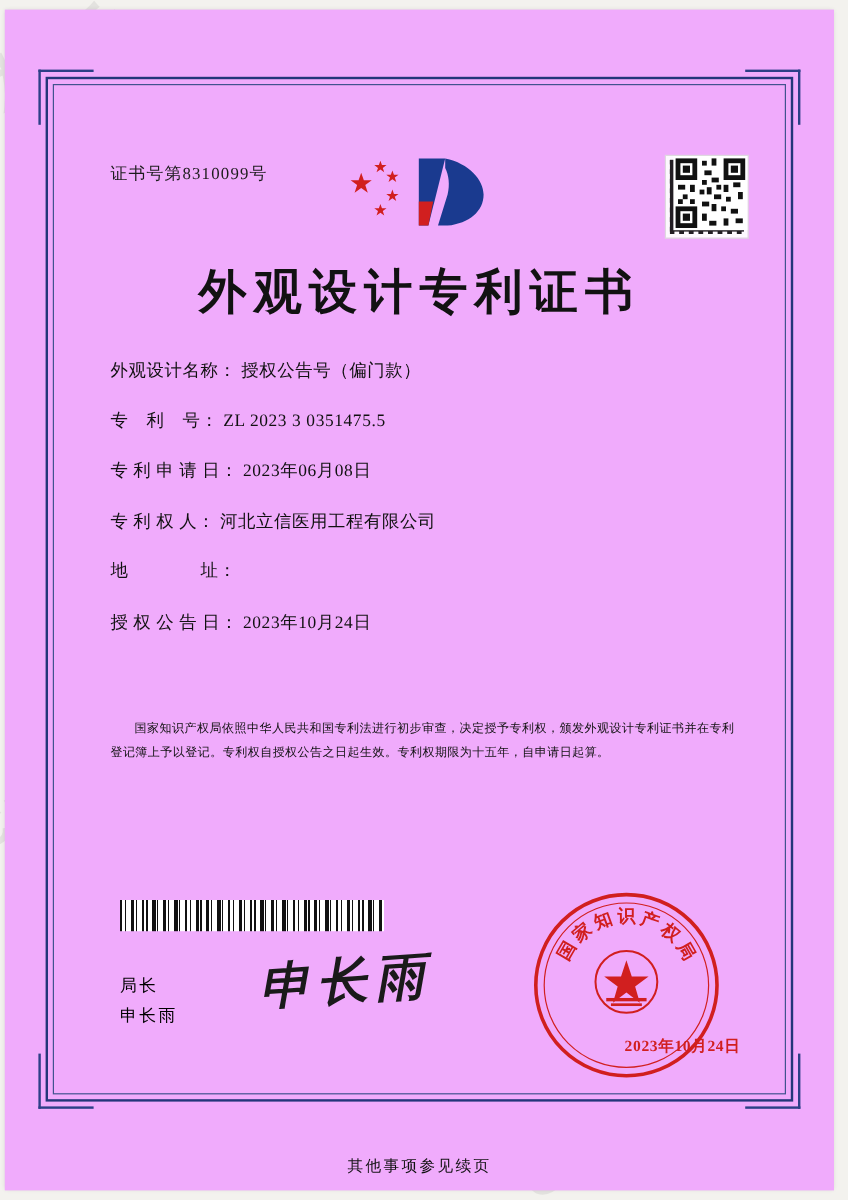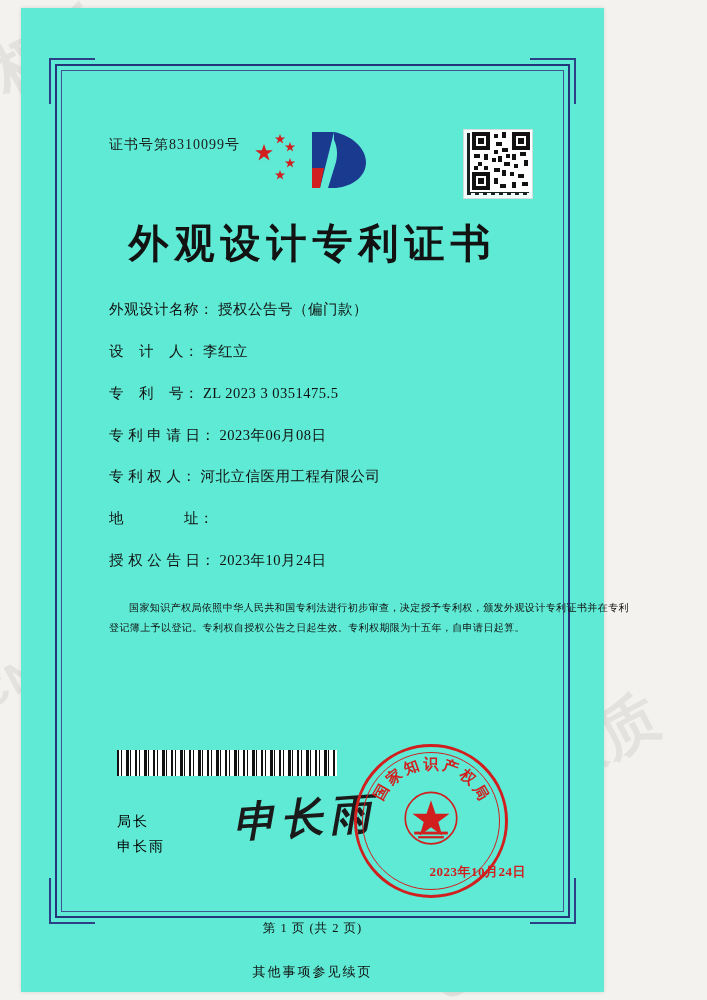--- a/index.html
+++ b/index.html
@@ -19,22 +19,22 @@
     font-weight:700;
     white-space:nowrap;
     transform:rotate(-28deg);
     letter-spacing:2px;
   }
   .wm-cn{font-family:"Liberation Serif","DejaVu Serif",serif;font-size:60px;}
   .wm-en{font-size:44px;}
 
   
   .sheet{
-    position:absolute;left:21px;top:8px;width:583px;height:984px;
-    background:#5eead4;
+    position:absolute;left:4px;top:8px;width:691px;height:984px;
+    background:#f0abfc;
     box-shadow:0 0 4px rgba(0,0,0,0.12);
   }
 
   
   .border-outer{
     position:absolute;left:34px;top:56px;right:34px;bottom:74px;
     border:2px solid #23367a;
   }
   .border-inner{
     position:absolute;left:40px;top:62px;right:40px;bottom:80px;
@@ -236,24 +236,20 @@
   </svg>
 
   <div class="main-title">外观设计专利证书</div>
 
   <div class="fields">
     <div class="row">
       <span class="lab">外观设计名称：</span>
       <span class="val">授权公告号（偏门款）</span>
     </div>
     <div class="row">
-      <span class="lab">设　计　人：</span>
-      <span class="val">李红立</span>
-    </div>
-    <div class="row">
       <span class="lab">专　利　号：</span>
       <span class="val">ZL 2023 3 0351475.5</span>
     </div>
     <div class="row">
       <span class="lab">专 利 申 请 日：</span>
       <span class="val">2023年06月08日</span>
     </div>
     <div class="row">
       <span class="lab">专 利 权 人：</span>
       <span class="val">河北立信医用工程有限公司</span>
@@ -290,15 +286,14 @@
         <span style="transform: translate(-50%, -50%) translate(-36.6389px, -43.6645px) rotate(-40deg); transform-origin: center center; margin-left: 0px;">家</span>
         <span style="transform: translate(-50%, -50%) translate(-19.4951px, -53.5625px) rotate(-20deg); transform-origin: center center; margin-left: 0px;">知</span>
         <span style="transform: translate(-50%, -50%) translate(3.49024e-15px, -57px) rotate(0deg); transform-origin: center center; margin-left: 0px;">识</span>
         <span style="transform: translate(-50%, -50%) translate(19.4951px, -53.5625px) rotate(20deg); transform-origin: center center; margin-left: 0px;">产</span>
         <span style="transform: translate(-50%, -50%) translate(36.6389px, -43.6645px) rotate(40deg); transform-origin: center center; margin-left: 0px;">权</span>
         <span style="transform: translate(-50%, -50%) translate(49.3634px, -28.5px) rotate(60deg); transform-origin: center center; margin-left: 0px;">局</span>
       </div>
   </div>
   <div class="seal-date">2023年10月24日</div>
 
-  <div class="page-no">第 1 页 (共 2 页)</div>
   <div class="footer-note">其他事项参见续页</div>
 </div>
 
 </body></html>

